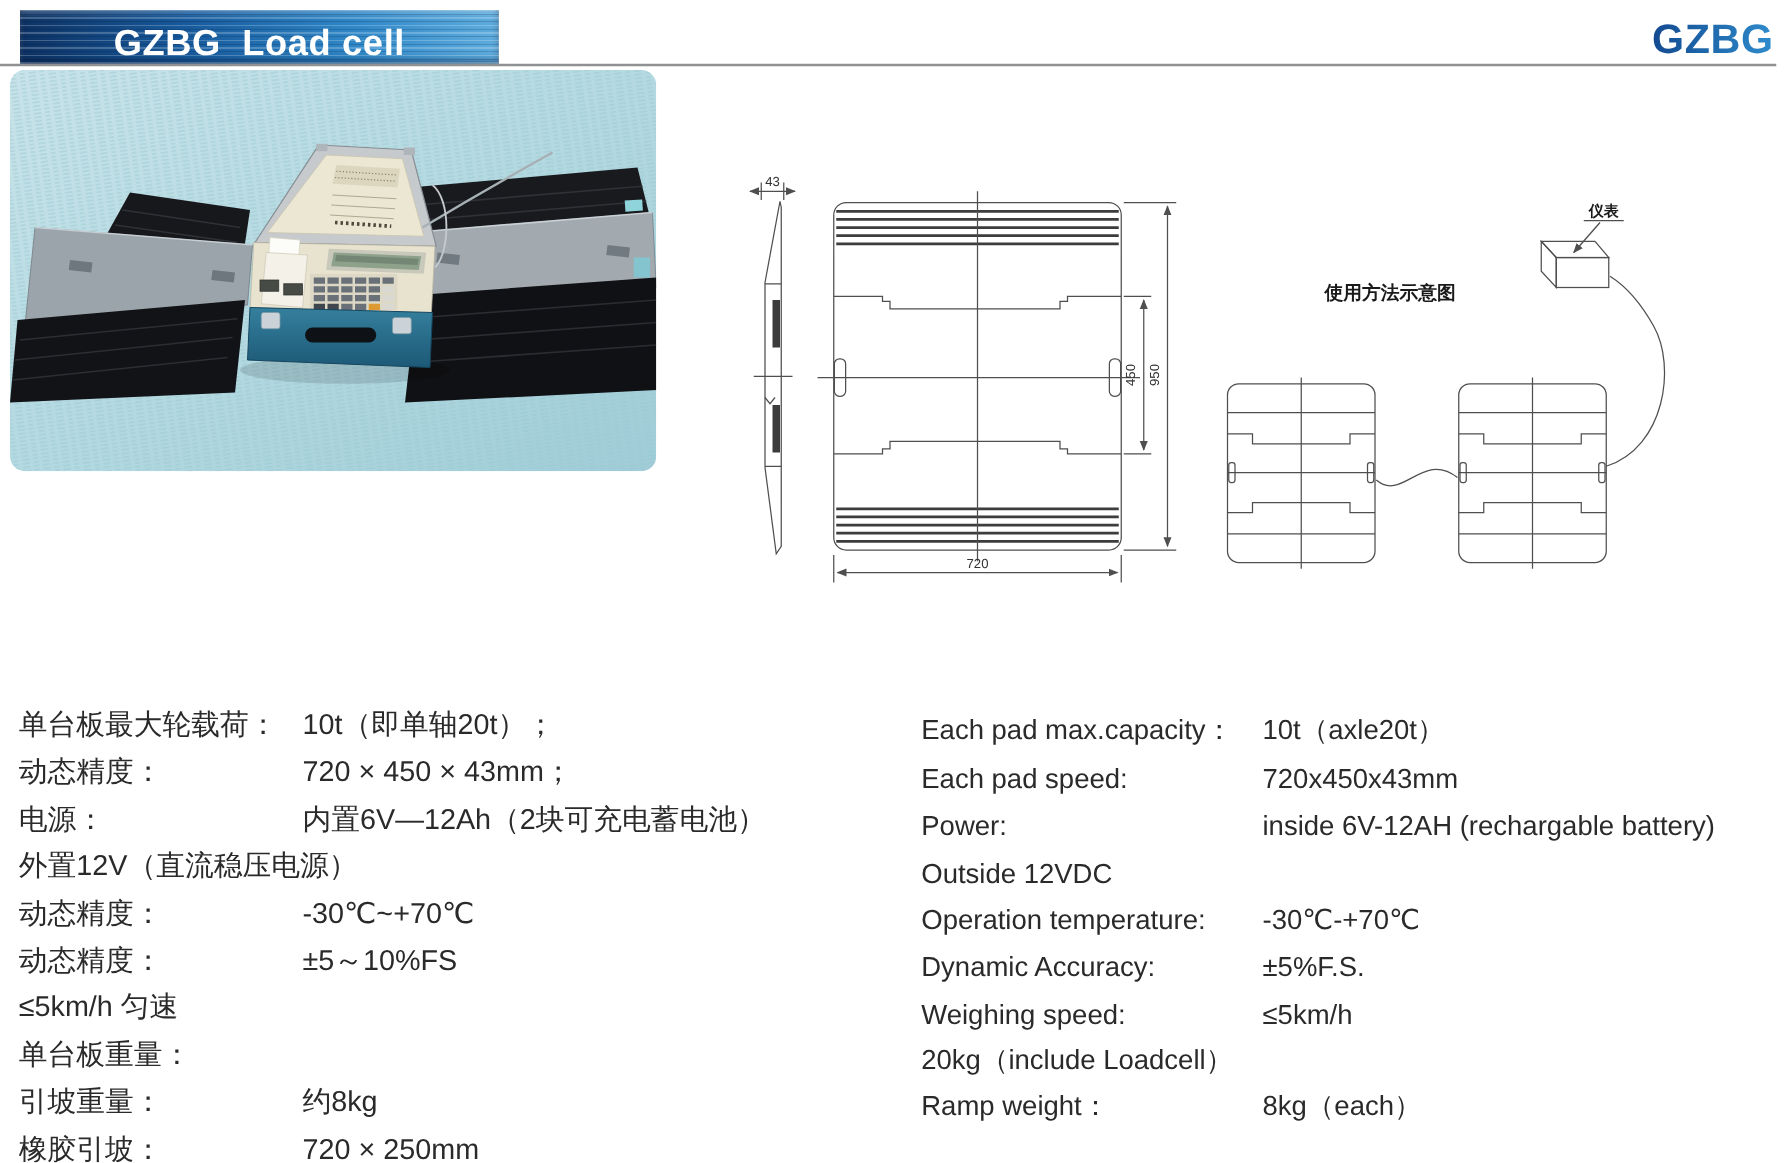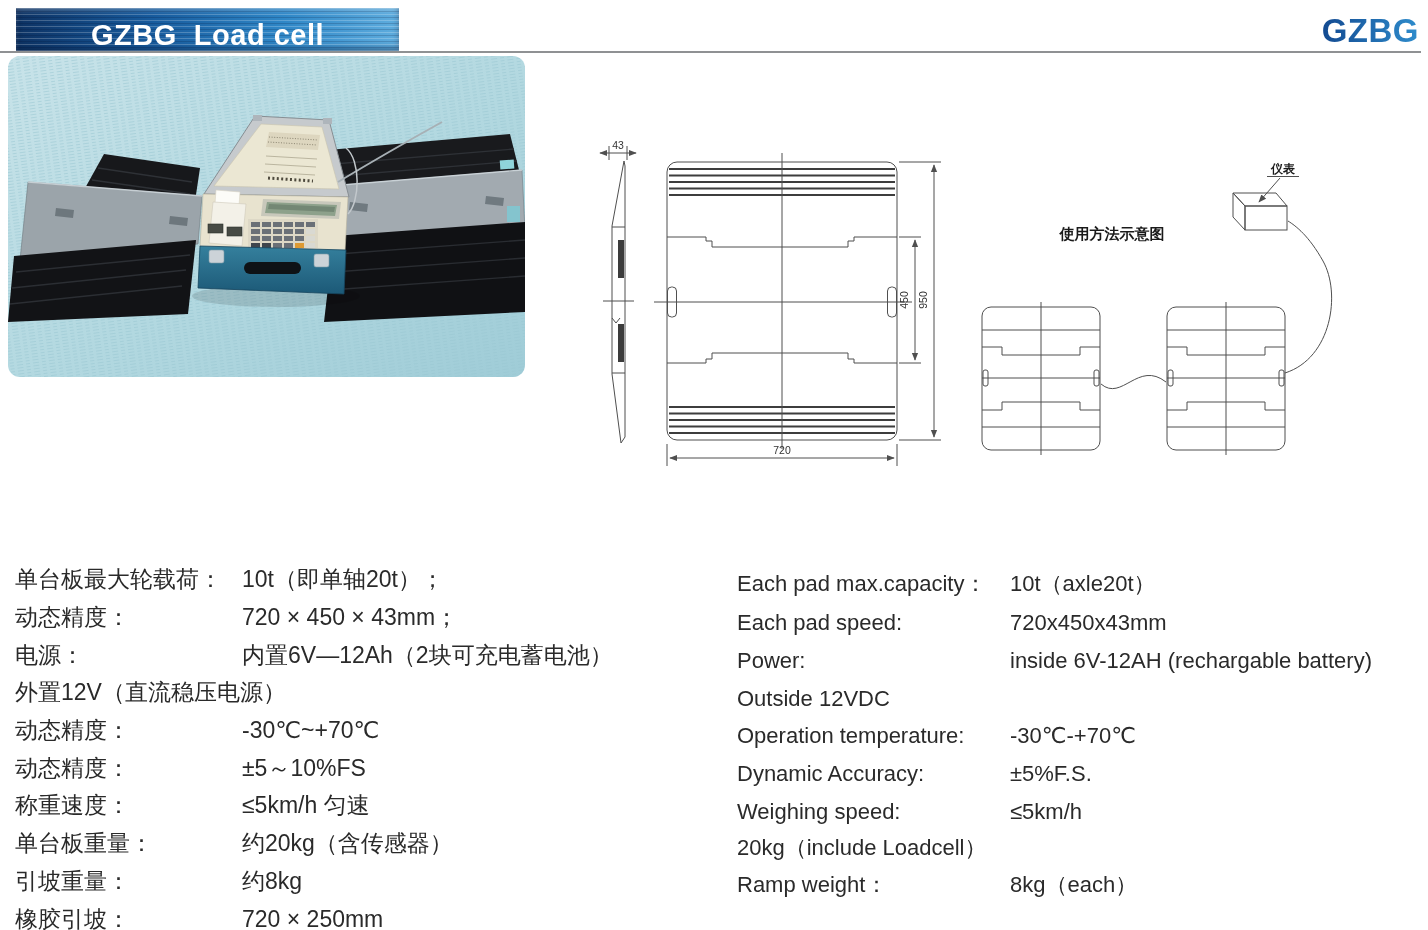--- a/index.html
+++ b/index.html
@@ -264,26 +264,24 @@
     </div>
     <div class="spec-row">
       <span class="spec-label">动态精度：</span>
       <span class="spec-value">-30℃~+70℃</span>
     </div>
     <div class="spec-row">
       <span class="spec-label">动态精度：</span>
       <span class="spec-value">±5～10%FS</span>
     </div>
     <div class="spec-row">
-      <span class="spec-label">称重速度：</span>
       <span class="spec-value">≤5km/h 匀速</span>
     </div>
     <div class="spec-row">
       <span class="spec-label">单台板重量：</span>
-      <span class="spec-value">约20kg（含传感器）</span>
     </div>
     <div class="spec-row">
       <span class="spec-label">引坡重量：</span>
       <span class="spec-value">约8kg</span>
     </div>
     <div class="spec-row">
       <span class="spec-label">橡胶引坡：</span>
       <span class="spec-value">720 × 250mm</span>
     </div>
   </div>

